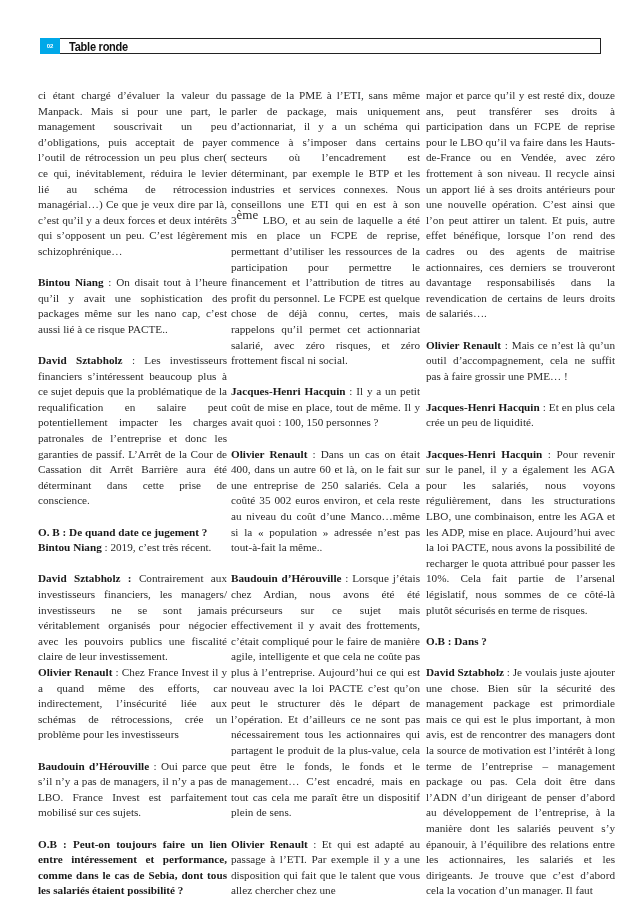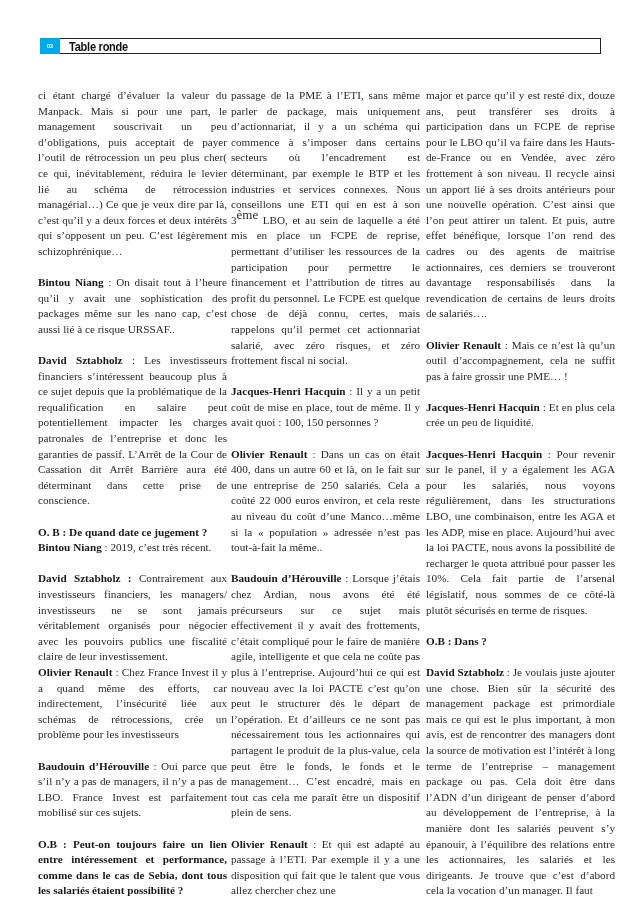--- a/index.html
+++ b/index.html
@@ -23,35 +23,35 @@
 </head>
 <body>
 
 <div class="header">
   <div class="badge">02</div>
   <div class="title">Table ronde</div>
 </div>
 
 <div class="col" style="left:38px;">
   <p><span>ci étant chargé d’évaluer la valeur du Manpack. Mais si pour une part, le management souscrivait un peu d’obligations, puis acceptait de payer l’outil de rétrocession un peu plus cher( ce qui, inévitablement, réduira le levier lié au schéma de rétrocession managérial…) Ce que je veux dire par là, c’est qu’il y a deux forces et deux intérêts qui s’opposent un peu. C’est légèrement schizophrénique…</span></p>
-  <p><span class="sp">Bintou Niang</span><span> : On disait tout à l’heure qu’il y avait une sophistication des packages même sur les nano cap, c’est aussi lié à ce risque URSSAF..</span></p>
+  <p><span class="sp">Bintou Niang</span><span> : On disait tout à l’heure qu’il y avait une sophistication des packages même sur les nano cap, c’est aussi lié à ce risque PACTE..</span></p>
   <p><span class="sp">David Sztabholz</span><span> : Les investisseurs financiers s’intéressent beaucoup plus à ce sujet depuis que la problématique de la requalification en salaire peut potentiellement impacter les charges patronales de l’entreprise et donc les garanties de passif. L’Arrêt de la Cour de Cassation dit Arrêt Barrière aura été déterminant dans cette prise de conscience.</span></p>
   <p class="tight"><span class="q">O. B : De quand date ce jugement ?</span></p>
   <p><span class="sp">Bintou Niang</span><span> : 2019, c’est très récent.</span></p>
   <p class="tight"><span class="sp">David Sztabholz :</span><span> Contrairement aux investisseurs financiers, les managers/ investisseurs ne se sont jamais véritablement organisés pour négocier avec les pouvoirs publics une fiscalité claire de leur investissement.</span></p>
   <p><span class="sp">Olivier Renault</span><span> : Chez France Invest il y a quand même des efforts, car indirectement, l’insécurité liée aux schémas de rétrocessions, crée un problème pour les investisseurs</span></p>
   <p><span class="sp">Baudouin d’Hérouville</span><span> : Oui parce que s’il n’y a pas de managers, il n’y a pas de LBO. France Invest est parfaitement mobilisé sur ces sujets.</span></p>
   <p><span class="q">O.B : Peut-on toujours faire un lien entre intéressement et performance, comme dans le cas de Sebia, dont tous les salariés étaient possibilité ?</span></p>
   <p><span class="sp">Olivier Renault</span><span> : Puisque le sujet est le</span></p>
 </div>
 
 <div class="col" style="left:231px;">
   <p><span>passage de la PME à l’ETI, sans même parler de package, mais uniquement d’actionnariat, il y a un schéma qui commence à s’imposer dans certains secteurs où l’encadrement est déterminant, par exemple le BTP et les industries et services connexes. Nous conseillons une ETI qui en est à son 3</span><sup>ème</sup><span> LBO, et au sein de laquelle a été mis en place un FCPE de reprise, permettant d’utiliser les ressources de la participation pour permettre le financement et l’attribution de titres au profit du personnel. Le FCPE est quelque chose de déjà connu, certes, mais rappelons qu’il permet cet actionnariat salarié,  avec zéro risques, et zéro frottement fiscal ni social.</span></p>
   <p><span class="sp">Jacques-Henri Hacquin</span><span> : Il y a un petit coût de mise en place, tout de même. Il y avait quoi : 100, 150 personnes ?</span></p>
-  <p><span class="sp">Olivier Renault</span><span> : Dans un cas on était 400, dans un autre 60 et là, on le fait sur une entreprise de 250 salariés. Cela a coûté 22 000 euros environ, et cela reste au niveau du coût d’une Manco…même si la « population » adressée n’est pas tout-à-fait la même..</span></p>
+  <p><span class="sp">Olivier Renault</span><span> : Dans un cas on était 400, dans un autre 60 et là, on le fait sur une entreprise de 250 salariés. Cela a coûté 35 002 euros environ, et cela reste au niveau du coût d’une Manco…même si la « population » adressée n’est pas tout-à-fait la même..</span></p>
   <p><span class="sp">Baudouin d’Hérouville</span><span> : Lorsque j’étais chez Ardian, nous avons été été précurseurs sur ce sujet mais effectivement il y avait des frottements, c’était compliqué pour le faire de manière agile, intelligente et que cela ne coûte pas plus à l’entreprise. Aujourd’hui ce qui est nouveau avec la loi PACTE c’est qu’on peut le structurer dès le départ de l’opération. Et d’ailleurs ce ne sont pas nécessairement tous les actionnaires qui partagent le produit de la plus-value, cela peut être le fonds, le fonds et le management… C’est encadré, mais en tout cas cela me paraît être un dispositif plein de sens.</span></p>
   <p><span class="sp">Olivier Renault</span><span> : Et qui est adapté au passage à l’ETI. Par exemple il y a une disposition qui fait que le talent que vous allez chercher chez une</span></p>
 </div>
 
 <div class="col" style="left:426px;">
   <p><span>major et parce qu’il y est resté dix, douze ans, peut  transférer ses droits à participation dans un FCPE de reprise pour le LBO qu’il va faire dans les Hauts-de-France ou en Vendée, avec zéro frottement à son niveau. Il recycle ainsi un apport lié à ses droits antérieurs pour une nouvelle opération. C’est ainsi que l’on peut attirer un talent. Et puis, autre effet bénéfique, lorsque l’on rend des cadres ou des agents de maitrise actionnaires, ces derniers se trouveront davantage responsabilisés dans la revendication de certains de leurs droits de salariés….</span></p>
   <p><span class="sp">Olivier Renault</span><span> : Mais ce n’est là qu’un outil d’accompagnement, cela ne suffit pas à faire grossir une PME… !</span></p>
   <p><span class="sp">Jacques-Henri Hacquin</span><span> : Et en plus cela crée un peu de liquidité.</span></p>
   <p><span class="sp">Jacques-Henri Hacquin</span><span> : Pour revenir sur le panel, il y a également les AGA pour les salariés, nous voyons régulièrement, dans les structurations LBO, une combinaison, entre les AGA et les ADP, mise en place.  Aujourd’hui avec la loi PACTE, nous avons la possibilité de recharger le quota attribué pour passer les 10%. Cela fait partie de l’arsenal législatif, nous sommes de ce côté-là plutôt sécurisés en terme de risques.</span></p>
   <p><span class="q">O.B : Dans ?</span></p>

